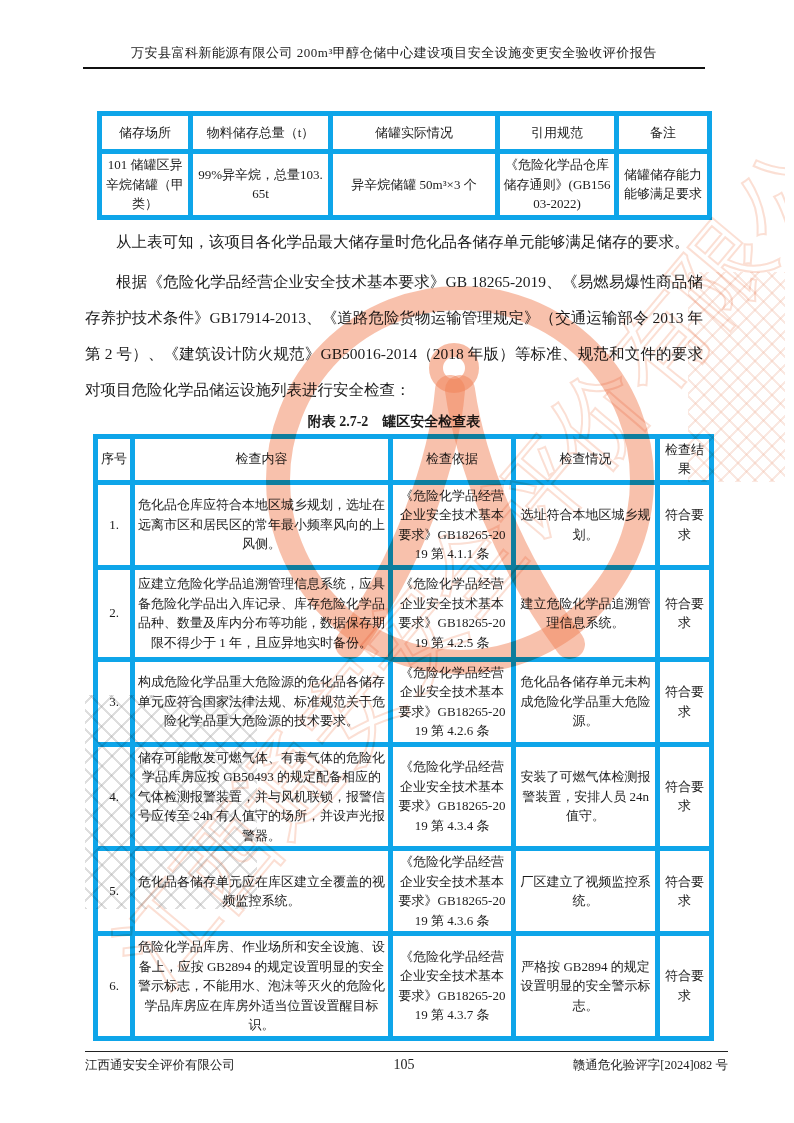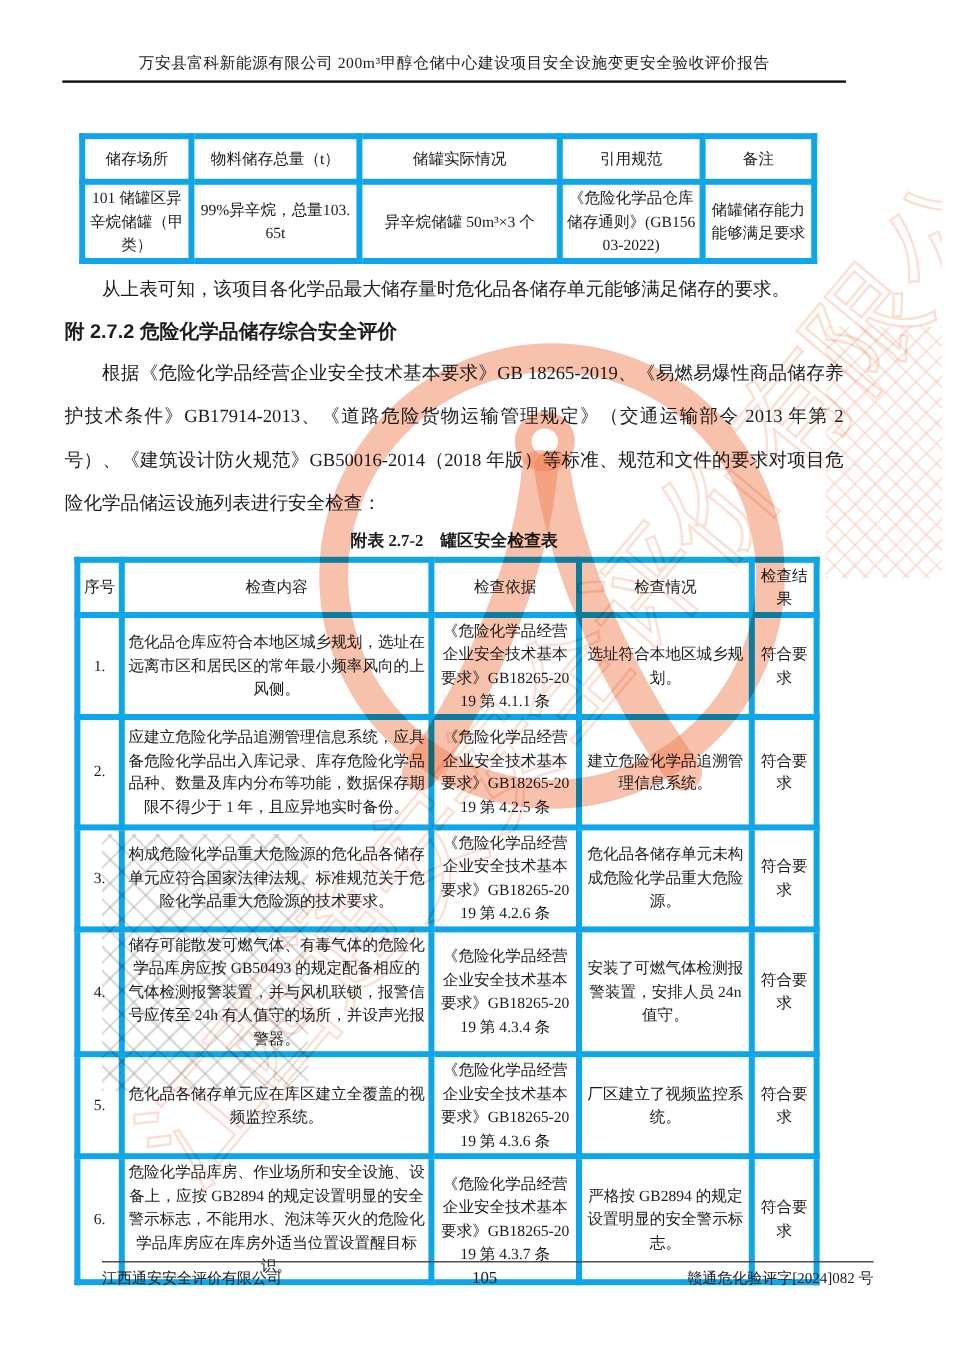--- a/index.html
+++ b/index.html
@@ -4,21 +4,21 @@
 <style>
   html,body { margin:0; padding:0; background:#ffffff; }
   .page {
     position: relative;
     width: 785px; height: 1123px;
     background: #ffffff;
     overflow: hidden;
     font-family: "Liberation Serif", "DejaVu Serif", serif;
     color: #1c1c1c;
     box-sizing: border-box;
-    padding: 44px 82px 0 54px;
+    padding: 44px 82px 0 85px;
   }
   .doc-title {
     text-align: center;
     font-size: 13px;
     line-height: 18px;
     letter-spacing: 0.5px;
     white-space: nowrap;
   }
   .header-rule {
     border-bottom: 2px solid #111;
@@ -141,21 +141,20 @@
         <td>99%异辛烷，总量103.65t</td>
         <td>异辛烷储罐 50m³×3 个</td>
         <td>《危险化学品仓库储存通则》(GB15603-2022)</td>
         <td>储罐储存能力能够满足要求</td>
       </tr>
     </tbody>
   </table>
 
   <p class="body-text">从上表可知，该项目各化学品最大储存量时危化品各储存单元能够满足储存的要求。</p>
 
-  <h3 class="section-heading">附 2.7.2 危险化学品储存综合安全评价</h3>
 
   <p class="body-text">根据《危险化学品经营企业安全技术基本要求》GB 18265-2019、《易燃易爆性商品储存养护技术条件》GB17914-2013、《道路危险货物运输管理规定》（交通运输部令 2013 年第 2 号）、《建筑设计防火规范》GB50016-2014（2018 年版）等标准、规范和文件的要求对项目危险化学品储运设施列表进行安全检查：</p>
 
   <div class="table-title">附表 2.7-2　罐区安全检查表</div>
 
   <table class="tbl check">
     <colgroup>
         <col style="width:37px">
         <col style="width:258px">
         <col style="width:123px">

